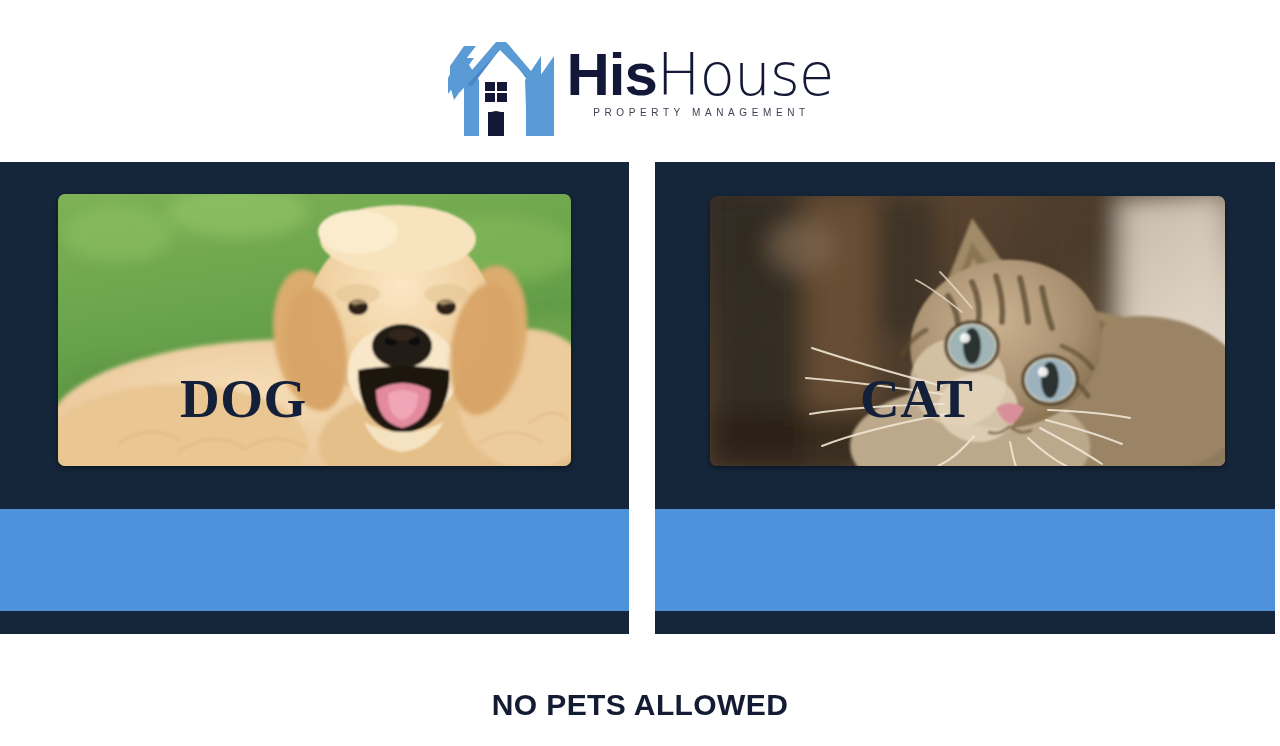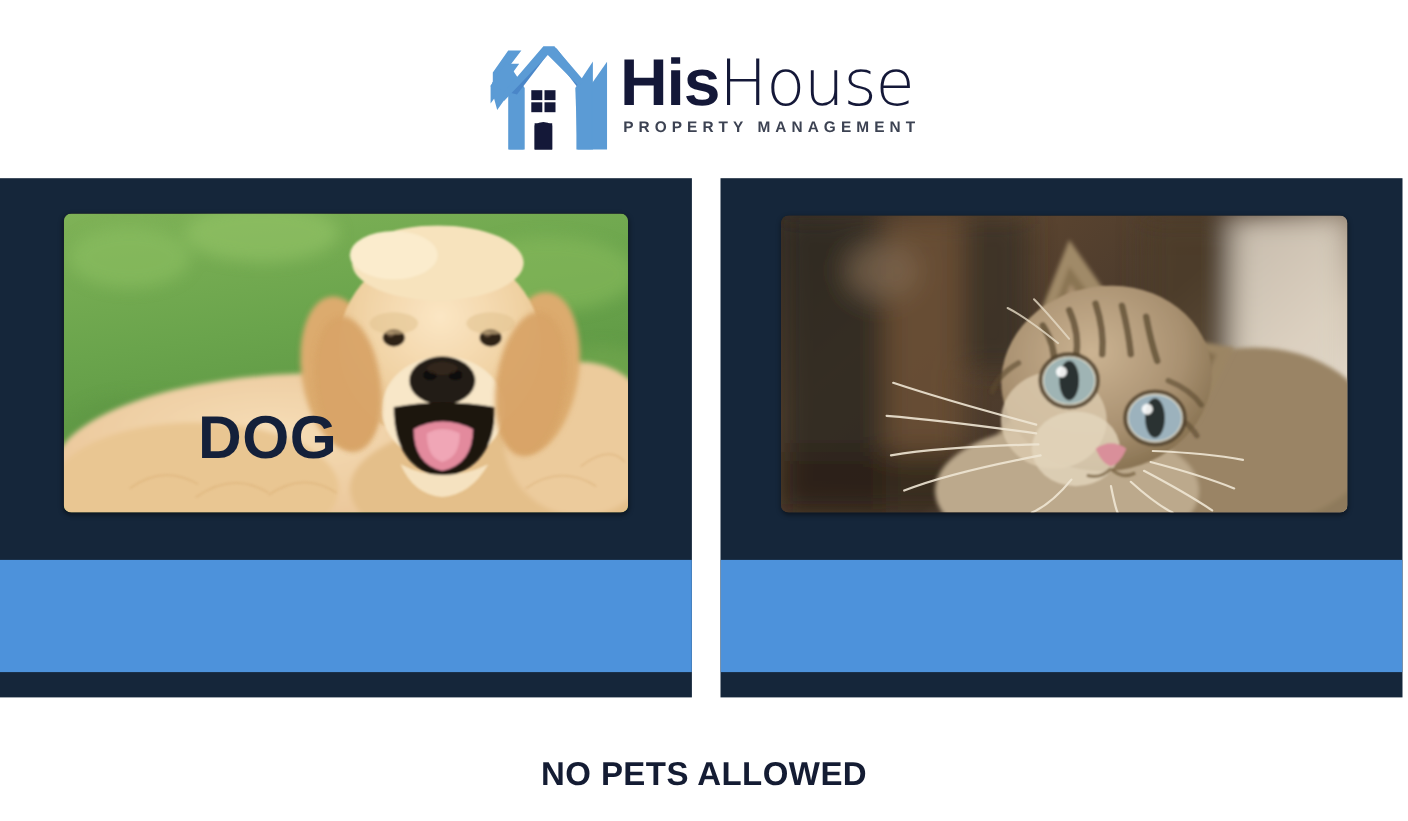--- a/index.html
+++ b/index.html
@@ -63,37 +63,38 @@
   .wordmark .w-his {
     font-weight: 700;
   }
   .wordmark .w-house {
     font-weight: 300;
     font-family: "DejaVu Sans", sans-serif;
     font-size: 58px;
   }
 
   .tagline {
-    font-size: 14px;
-    font-weight: 700;
+    font-size: 10px;
+    font-weight: 400;
     letter-spacing: 4.6px;
     color: #3c4252;
     white-space: nowrap;
     text-align: center;
     margin-top: 1px;
     padding-left: 3px;
   }
 
   
   .cards {
     position: absolute;
     left: 0;
     top: 162px;
     width: 1280px;
     height: 444px;
+    font-family: Liberation Serif, serif;
   }
 
   .card {
     position: absolute;
     top: 0;
     height: 472px;
     background: #15263a;
     overflow: hidden;
   }
   .card.card-dog  { left: 0px;   width: 629px; }
@@ -423,20 +424,21 @@
 
           <g stroke="#e6dbc6" stroke-width="1.8" fill="none" opacity="0.8" stroke-linecap="round">
             <path d="M252 116 Q222 92 206 84"></path>
             <path d="M262 112 Q240 86 230 76"></path>
           </g>
         </svg>
       </div>
 
       <div class="card-band"></div>
 
+      <div class="card-label">CAT</div>
 
     </div>
 
   </div>
 
   <div class="caption">NO PETS ALLOWED</div>
 
 </div>
 
 </body></html>

